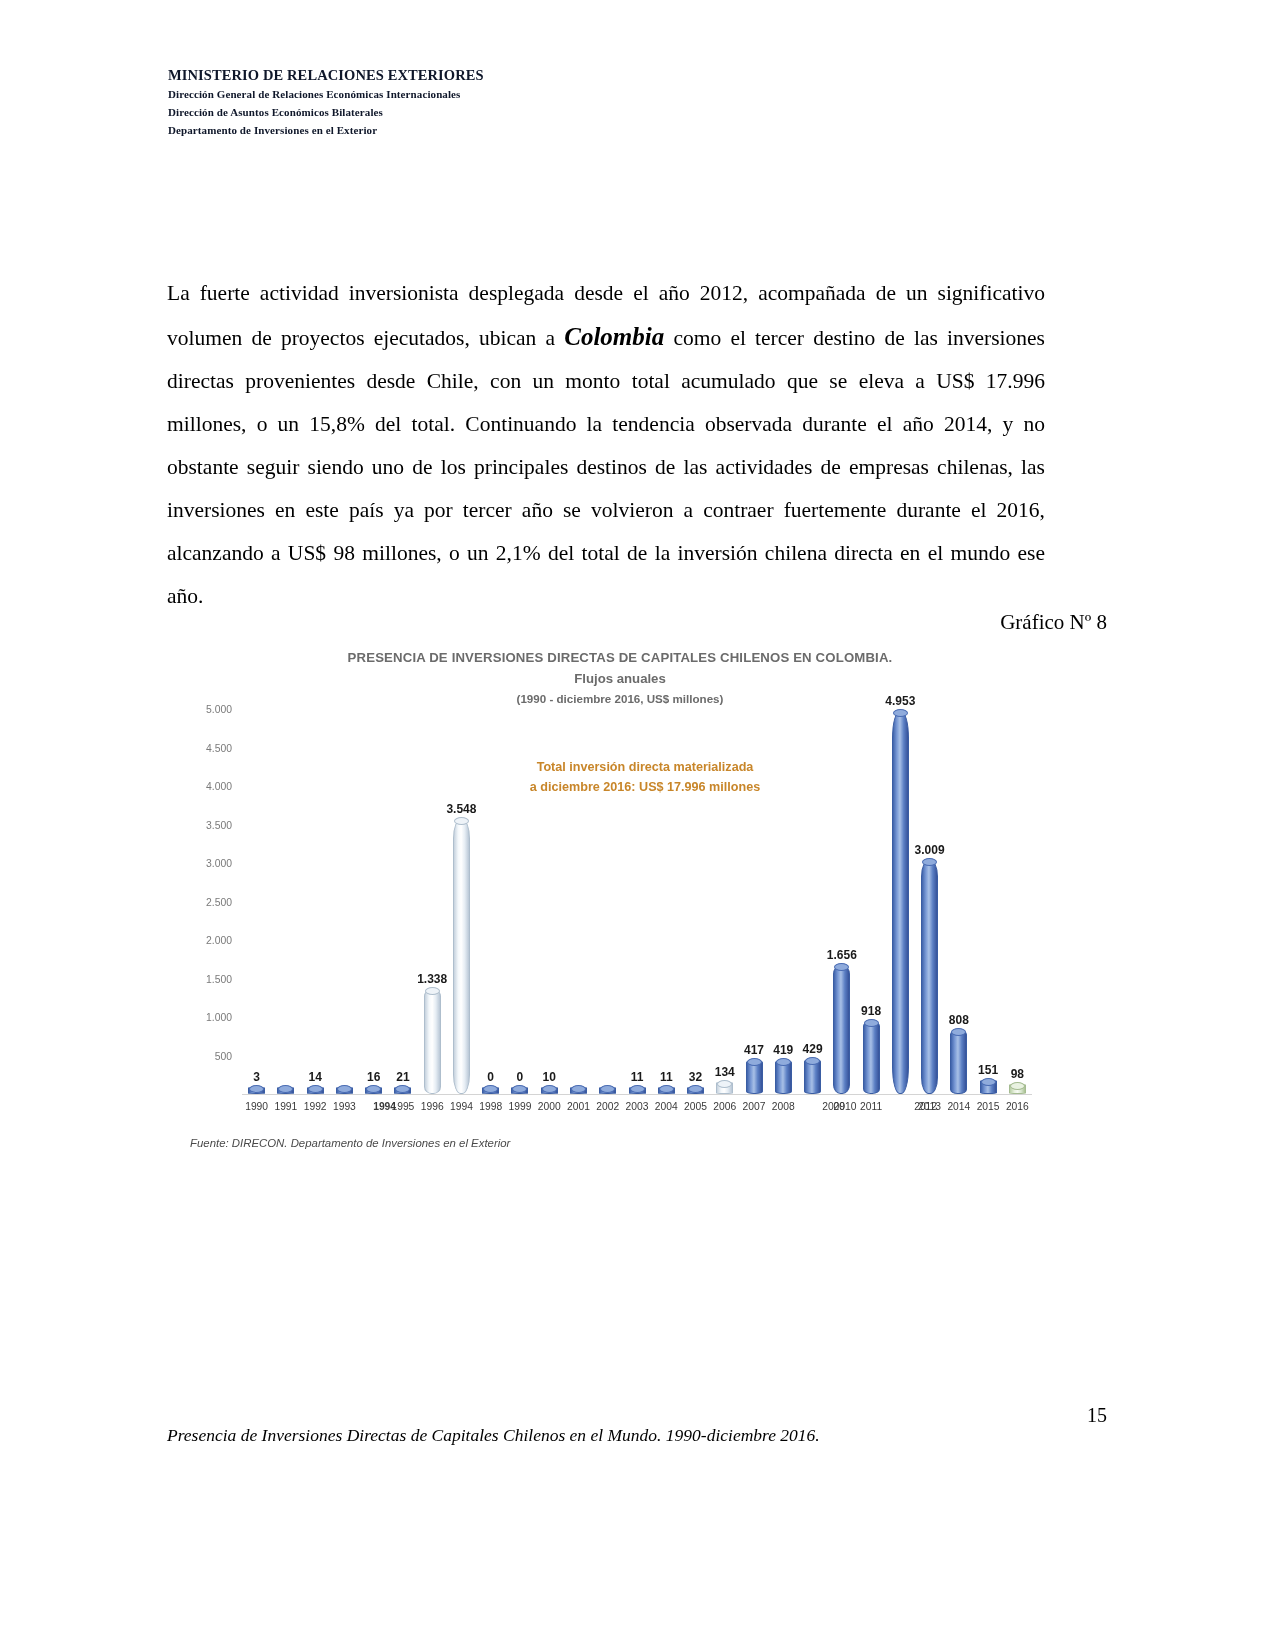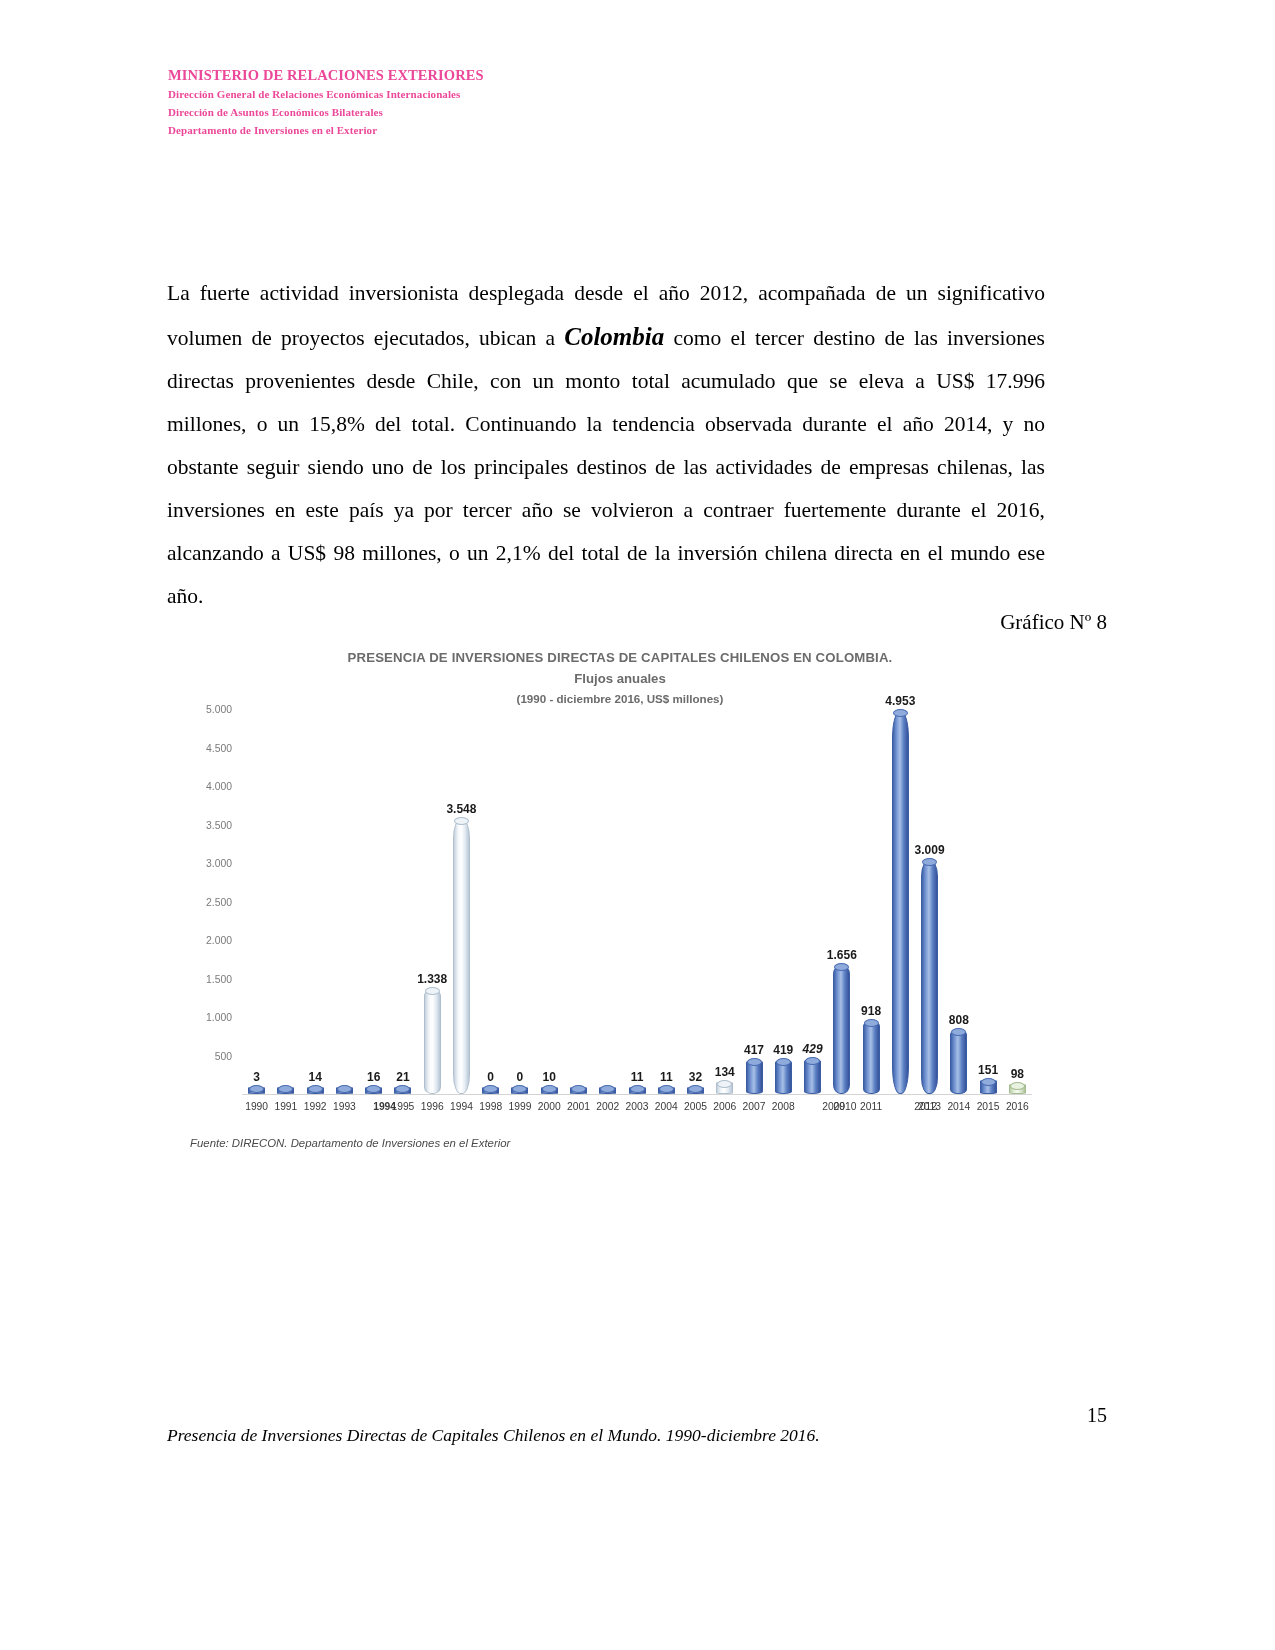--- a/index.html
+++ b/index.html
@@ -10,21 +10,21 @@
     position:relative;
     overflow:hidden;
   }
   .page{position:absolute;inset:0;}
 
   
   .letterhead{position:absolute;left:168px;top:66px;width:800px;}
   .letterhead div{
     font-family:"Liberation Serif", serif;
     font-weight:bold;
-    color:#ec4899;
+    color:#0f172a;
     letter-spacing:.1px;
   }
   .lh-0{font-size:14.5px;line-height:19px;}
   .lh-1,.lh-2,.lh-3{font-size:11px;line-height:18px;}
 
   
   .para{
     position:absolute;left:167px;top:250px;width:878px;
     font-size:21.5px;line-height:43px;
     text-align:justify;
@@ -165,20 +165,24 @@
         <div class="ytick" style="top: 154px;">3.000</div>
         <div class="ytick" style="top: 192.5px;">2.500</div>
         <div class="ytick" style="top: 231px;">2.000</div>
         <div class="ytick" style="top: 269.5px;">1.500</div>
         <div class="ytick" style="top: 308px;">1.000</div>
         <div class="ytick" style="top: 346.5px;">500</div>
       </div>
 
     <div class="axis-line"></div>
 
+    <div class="annot">
+      <div>Total inversión directa materializada</div>
+      <div>a diciembre 2016:  US$ 17.996 millones</div>
+    </div>
 
     <div class="bars" id="bars-layer">
         <div class="bar-slot" style="left: 7.12963px; width: 15px;">
           <div class="bar-val">3</div>
           <div class="cyl" style="height: 5px; background: linear-gradient(90deg, rgb(63, 99, 171) 0%, rgb(122, 154, 214) 26%, rgb(168, 192, 230) 46%, rgb(91, 127, 196) 72%, rgb(54, 83, 154) 100%); border: 1px solid rgb(58, 93, 163);">
             <div class="cap" style="background: rgb(143, 171, 220); border: 1px solid rgb(74, 108, 179);"></div>
           </div>
         </div>
         <div class="bar-slot" style="left: 36.3889px; width: 15px;">
           <div class="cyl" style="height: 5px; background: linear-gradient(90deg, rgb(63, 99, 171) 0%, rgb(122, 154, 214) 26%, rgb(168, 192, 230) 46%, rgb(91, 127, 196) 72%, rgb(54, 83, 154) 100%); border: 1px solid rgb(58, 93, 163);">
@@ -277,21 +281,21 @@
           <div class="cyl" style="height: 32.109px; background: linear-gradient(90deg, rgb(63, 99, 171) 0%, rgb(122, 154, 214) 26%, rgb(168, 192, 230) 46%, rgb(91, 127, 196) 72%, rgb(54, 83, 154) 100%); border: 1px solid rgb(58, 93, 163);">
             <div class="cap" style="background: rgb(143, 171, 220); border: 1px solid rgb(74, 108, 179);"></div>
           </div>
         </div>
         <div class="bar-slot" style="left: 533.796px; width: 15px;">
           <div class="bar-val">419</div>
           <div class="cyl" style="height: 32.263px; background: linear-gradient(90deg, rgb(63, 99, 171) 0%, rgb(122, 154, 214) 26%, rgb(168, 192, 230) 46%, rgb(91, 127, 196) 72%, rgb(54, 83, 154) 100%); border: 1px solid rgb(58, 93, 163);">
             <div class="cap" style="background: rgb(143, 171, 220); border: 1px solid rgb(74, 108, 179);"></div>
           </div>
         </div>
-        <div class="bar-slot" style="left: 563.056px; width: 15px; font-style: italic;">
+        <div class="bar-slot" style="left: 563.056px; width: 15px;">
           <div class="bar-val">429</div>
           <div class="cyl" style="height: 33.033px; background: linear-gradient(90deg, rgb(63, 99, 171) 0%, rgb(122, 154, 214) 26%, rgb(168, 192, 230) 46%, rgb(91, 127, 196) 72%, rgb(54, 83, 154) 100%); border: 1px solid rgb(58, 93, 163);">
             <div class="cap" style="background: rgb(143, 171, 220); border: 1px solid rgb(74, 108, 179);"></div>
           </div>
         </div>
         <div class="bar-slot" style="left: 592.315px; width: 15px;">
           <div class="bar-val">1.656</div>
           <div class="cyl" style="height: 127.512px; background: linear-gradient(90deg, rgb(63, 99, 171) 0%, rgb(122, 154, 214) 26%, rgb(168, 192, 230) 46%, rgb(91, 127, 196) 72%, rgb(54, 83, 154) 100%); border: 1px solid rgb(58, 93, 163);">
             <div class="cap" style="background: rgb(143, 171, 220); border: 1px solid rgb(74, 108, 179);"></div>
           </div>

